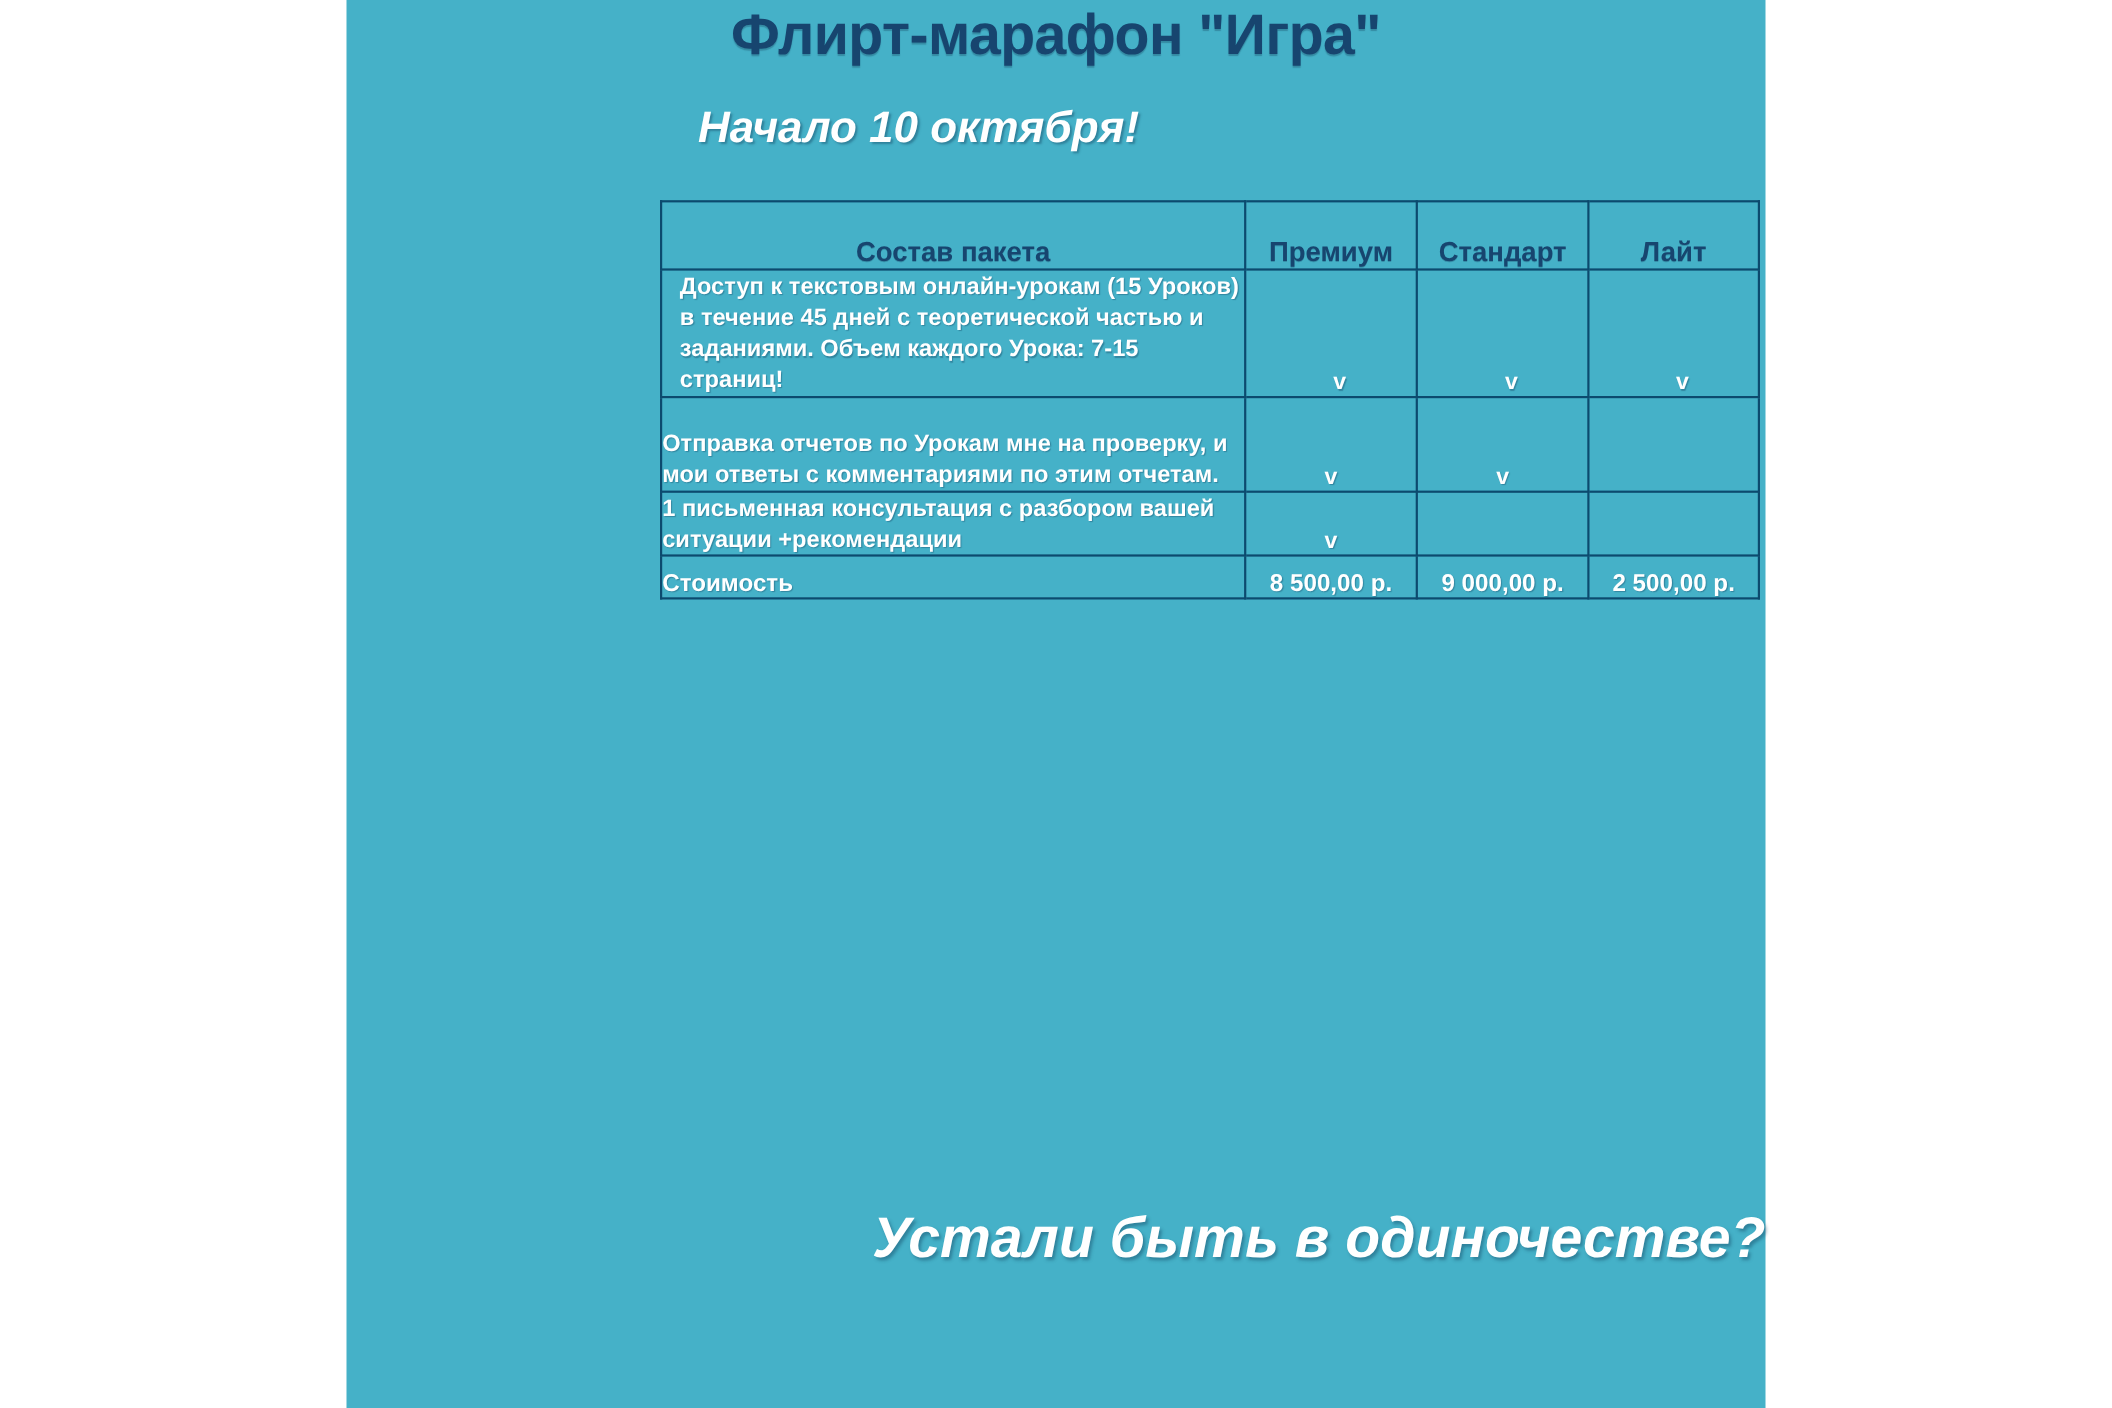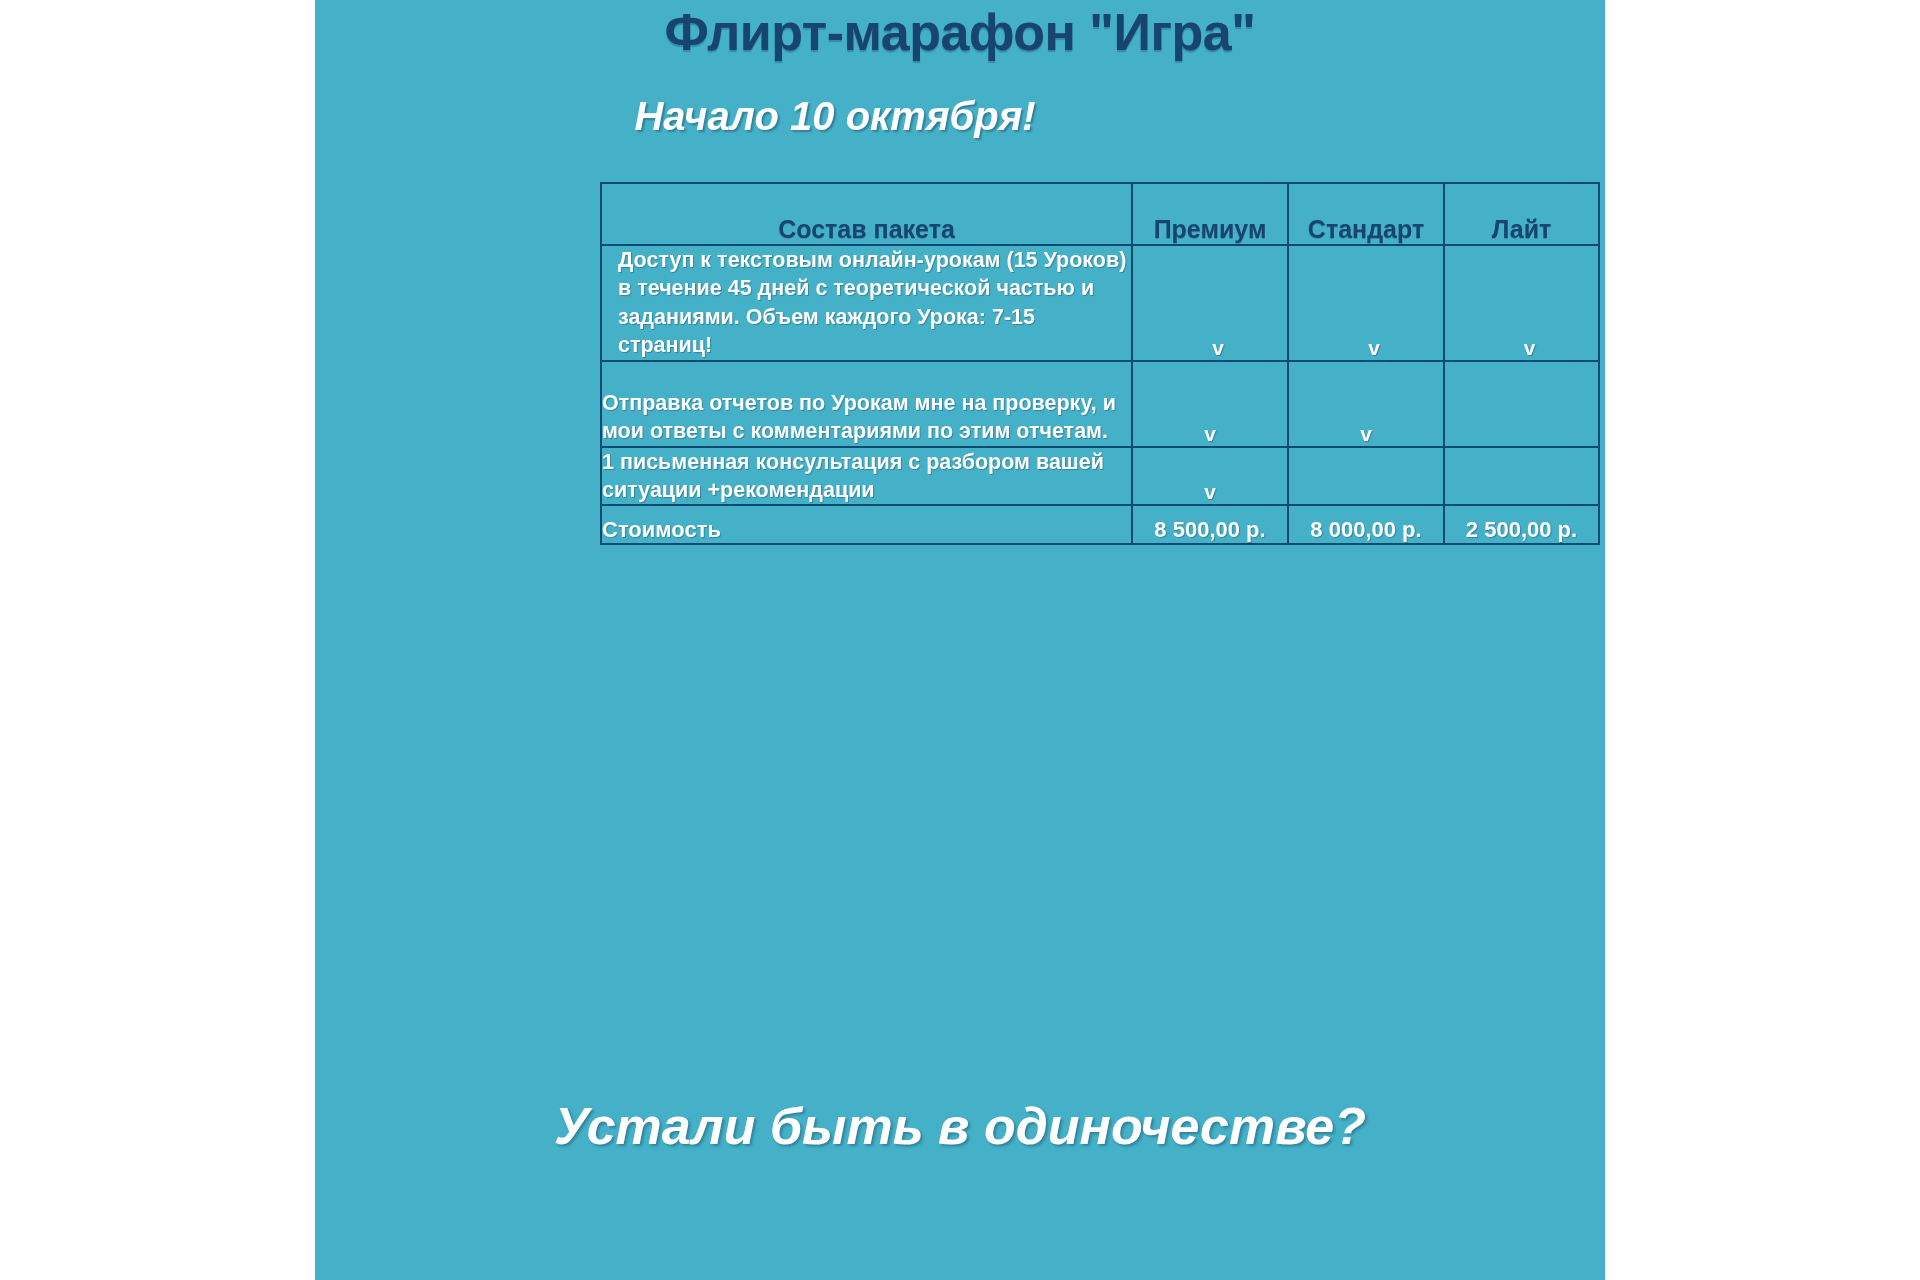--- a/index.html
+++ b/index.html
@@ -146,21 +146,21 @@
     text-shadow: 1px 1px 1px rgba(20,70,100,0.40);
     white-space: nowrap;
   }
 
   
   .cta {
     position: absolute;
     left: 0;
     top: 1096px;
     width: 1290px;
-    text-align: center;
+    text-align: right;
     font-family: "Liberation Sans", sans-serif;
     font-weight: bold;
     font-style: italic;
     color: #ffffff;
     text-shadow: 2px 2px 3px rgba(20,70,100,0.45);
     line-height: 1.18;
   }
   .cta .line1 { display: block; font-size: 52px; white-space: nowrap; }
   .cta .line2 { display: block; font-size: 52px; white-space: nowrap; }
 </style>
@@ -208,21 +208,21 @@
           </tr>
           <tr class="r3">
             <td class="feature">1 письменная консультация с разбором вашей ситуации +рекомендации</td>
             <td class="mark">v</td>
             <td class="mark"></td>
             <td class="mark"></td>
           </tr>
           <tr class="cost">
             <td class="cost-label">Стоимость</td>
             <td class="price">8 500,00 р.</td>
-            <td class="price">8 000,00 р.</td>
+            <td class="price">9 000,00 р.</td>
             <td class="price">2 500,00 р.</td>
           </tr>
         </tbody>
       </table>
     </div>
 
     <div class="cta">
       <span class="line1">Устали быть в одиночестве?</span>
     </div>
 

